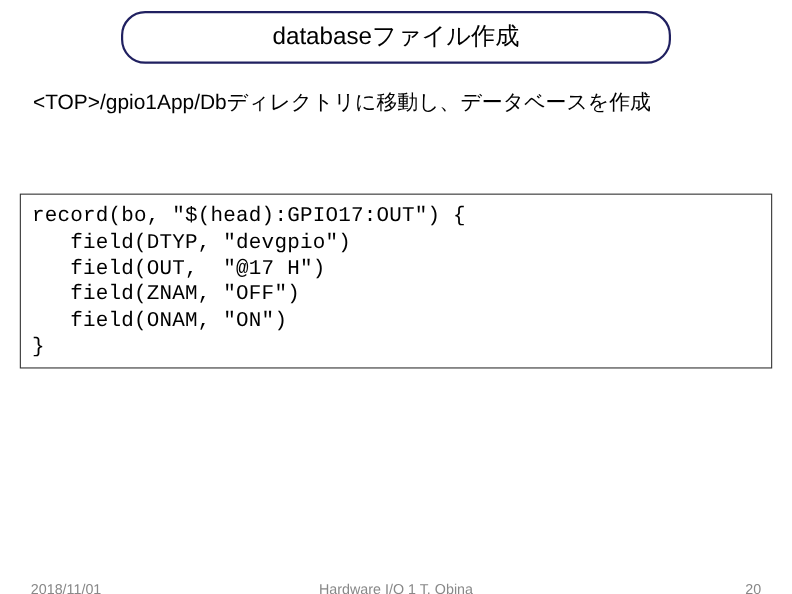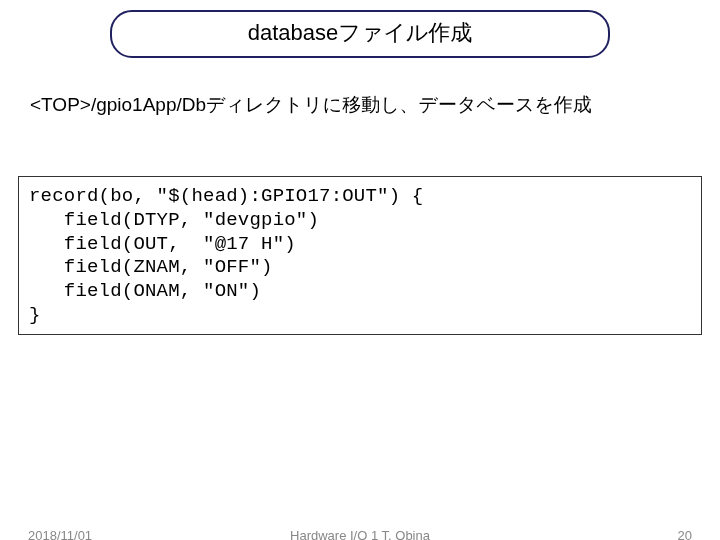--- a/index.html
+++ b/index.html
@@ -19,21 +19,21 @@
       width: 500px;
       border: 2.5px solid #202060;
       border-radius: 22px;
       text-align: center;
       padding: 6px 0 8px 0;
       font-size: 22px;
       color: #000;
     }
     .subtitle {
       position: absolute;
-      top: 92px;
+      top: 80px;
       left: 30px;
       font-size: 19px;
       color: #000;
       text-align: center;
     }
     .code-box {
       position: absolute;
       top: 176px;
       left: 18px;
       right: 18px;

